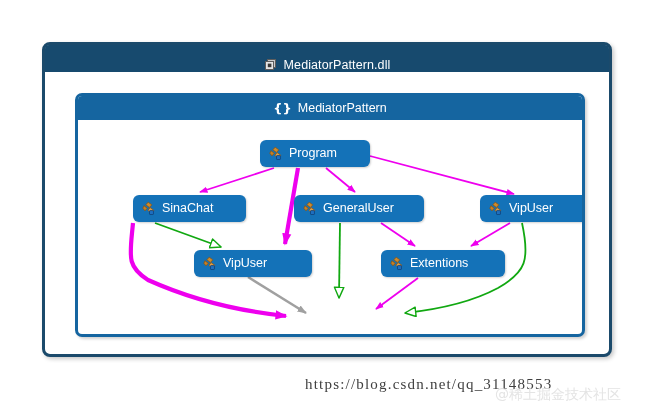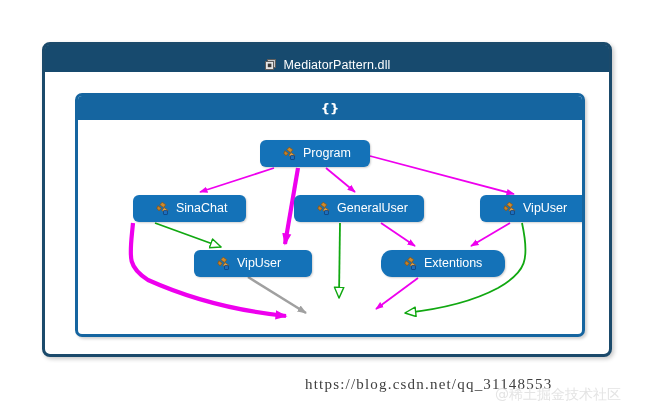--- a/index.html
+++ b/index.html
@@ -97,21 +97,21 @@
   
   .class-node {
     position: absolute;
     box-sizing: border-box;
     height: 27px;
     background: #1472b8;
     border-radius: 6px;
     display: flex;
     align-items: center;
     gap: 5px;
-    padding: 0 12px 0 23px;
+    padding: 0 12px 0 9px;
     color: #ffffff;
     font-size: 12.5px;
     white-space: nowrap;
     z-index: 5;
     box-shadow: 1px 1px 2px rgba(0,0,0,0.18);
   }
   .class-node .label { line-height: 1; }
 
   
   #edge-layer {
@@ -159,20 +159,21 @@
         <rect x="3.8" y="5.6" width="3.6" height="3.6" fill="#3a3a3a"></rect>
       </svg>
     </span>
     <span>MediatorPattern.dll</span>
   </div>
 
   <div id="namespace-frame">
 
     <div id="namespace-header">
       <span class="namespace-icon">{}</span>
+      <span>MediatorPattern</span>
     </div>
 
     <div id="namespace-canvas">
 
       <svg id="edge-layer" viewBox="0 0 510 220">
         <defs>
           <marker id="arrow-magenta" markerWidth="9" markerHeight="9" refX="7.5" refY="3.6" orient="auto" markerUnits="userSpaceOnUse">
             <path d="M0,0.4 L8.4,3.6 L0,6.8 z" fill="#ee00ee"></path>
           </marker>
           <marker id="arrow-magenta-thick" markerWidth="13" markerHeight="13" refX="10.5" refY="5.2" orient="auto" markerUnits="userSpaceOnUse">
@@ -264,21 +265,21 @@
           <svg class="icon-svg class-icon" viewBox="0 0 16 16" aria-hidden="true">
             <path d="M6.6 1.2 L10.4 4.1 L7.9 6.9 L4.1 4.0 z" fill="#d08a2a" stroke="#8a5412" stroke-width="0.8" stroke-linejoin="round"></path>
             <path d="M2.0 5.0 L5.6 7.7 L3.2 10.5 L0.9 7.8 z" fill="#c97f22" stroke="#8a5412" stroke-width="0.8" stroke-linejoin="round"></path>
             <path d="M8.6 7.0 L12.6 9.9 L10.2 13.0 L6.3 10.0 z" fill="#e0a04a" stroke="#8a5412" stroke-width="0.8" stroke-linejoin="round"></path>
             <rect x="8.0" y="10.2" width="4.2" height="4.2" rx="0.6" fill="#1e6fc0" stroke="#0d3f75" stroke-width="0.8"></rect>
           </svg>
         </span>
         <span class="label">VipUser</span>
       </div>
 
-      <div class="class-node" id="node-extentions" style="left: 303px; top: 130px; width: 124px; border-radius: 11px;">
+      <div class="class-node" id="node-extentions" style="left: 303px; top: 130px; width: 124px;">
         <span>
           <svg class="icon-svg class-icon" viewBox="0 0 16 16" aria-hidden="true">
             <path d="M6.6 1.2 L10.4 4.1 L7.9 6.9 L4.1 4.0 z" fill="#d08a2a" stroke="#8a5412" stroke-width="0.8" stroke-linejoin="round"></path>
             <path d="M2.0 5.0 L5.6 7.7 L3.2 10.5 L0.9 7.8 z" fill="#c97f22" stroke="#8a5412" stroke-width="0.8" stroke-linejoin="round"></path>
             <path d="M8.6 7.0 L12.6 9.9 L10.2 13.0 L6.3 10.0 z" fill="#e0a04a" stroke="#8a5412" stroke-width="0.8" stroke-linejoin="round"></path>
             <rect x="8.0" y="10.2" width="4.2" height="4.2" rx="0.6" fill="#1e6fc0" stroke="#0d3f75" stroke-width="0.8"></rect>
           </svg>
         </span>
         <span class="label">Extentions</span>
       </div>

